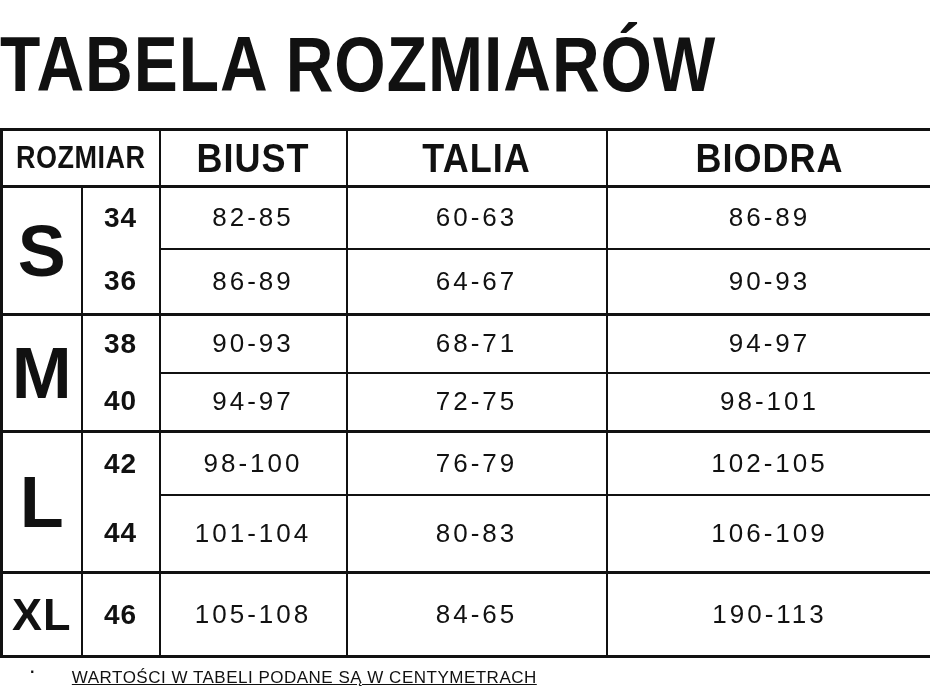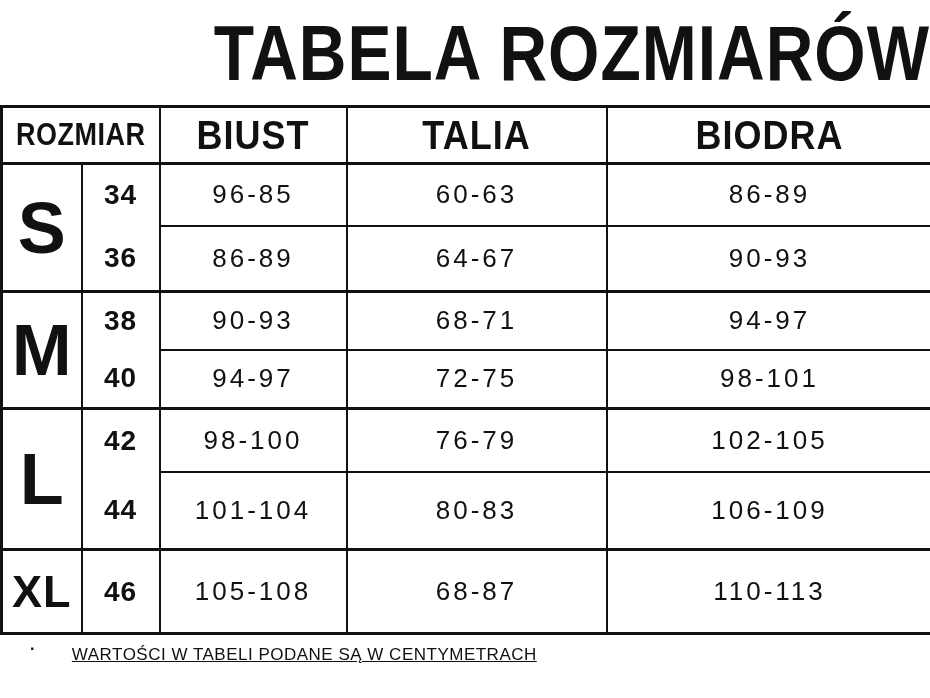--- a/index.html
+++ b/index.html
@@ -9,24 +9,24 @@
     height: 698px;
     background: #ffffff;
     color: #111111;
     font-family: "Liberation Sans", sans-serif;
     overflow: hidden;
   }
   .page { width: 930px; height: 698px; position: relative; }
 
   
   .title-wrap {
-    height: 105px;
+    height: 128px;
     display: flex;
     align-items: center;
-    justify-content: flex-end;
+    justify-content: flex-start;
   }
   .title-text {
     display: inline-block;
     font-size: 66px;
     font-weight: bold;
     letter-spacing: 1px;
     white-space: nowrap;
     transform: scaleY(1.18);
     transform-origin: center;
   }
@@ -121,21 +121,21 @@
     </thead>
     <tbody>
 
       <tr class="r1 gstart">
         <td rowspan="2" class="bR2">
           <span class="big-letter">S</span>
         </td>
         <td class="bR2">
           <span class="num-text">34</span>
         </td>
-        <td class="val bR2">96-85</td>
+        <td class="val bR2">82-85</td>
         <td class="val bR2">60-63</td>
         <td class="val">86-89</td>
       </tr>
       <tr class="r2">
         <td class="bR2">
           <span class="num-text">36</span>
         </td>
         <td class="val bR2 sub">86-89</td>
         <td class="val bR2 sub">64-67</td>
         <td class="val sub">90-93</td>
@@ -182,22 +182,22 @@
       </tr>
 
       <tr class="r7 gstart">
         <td class="bR2">
           <span class="big-letter-xl">XL</span>
         </td>
         <td class="bR2">
           <span class="num-text">46</span>
         </td>
         <td class="val bR2">105-108</td>
-        <td class="val bR2">68-87</td>
-        <td class="val">110-113</td>
+        <td class="val bR2">84-65</td>
+        <td class="val">190-113</td>
       </tr>
     </tbody>
   </table>
 
   <div class="footnotes">
     <div class="fn fn1">
       <span class="fn-marker">·</span><span>WARTOŚCI W TABELI PODANE SĄ W CENTYMETRACH</span>
     </div>
   </div>
 

